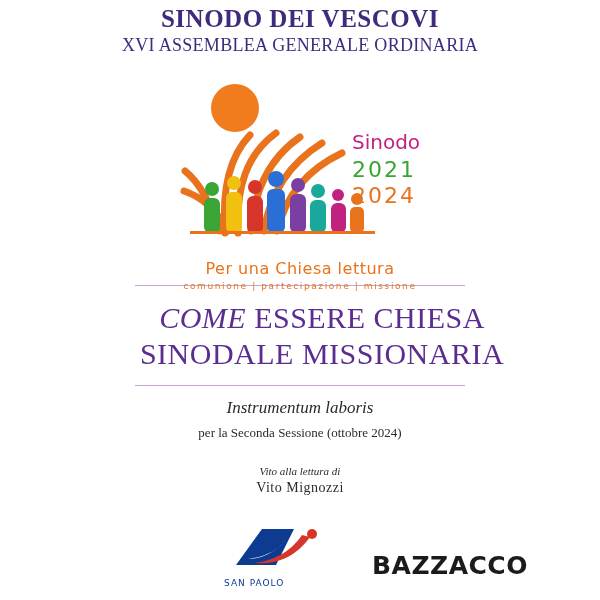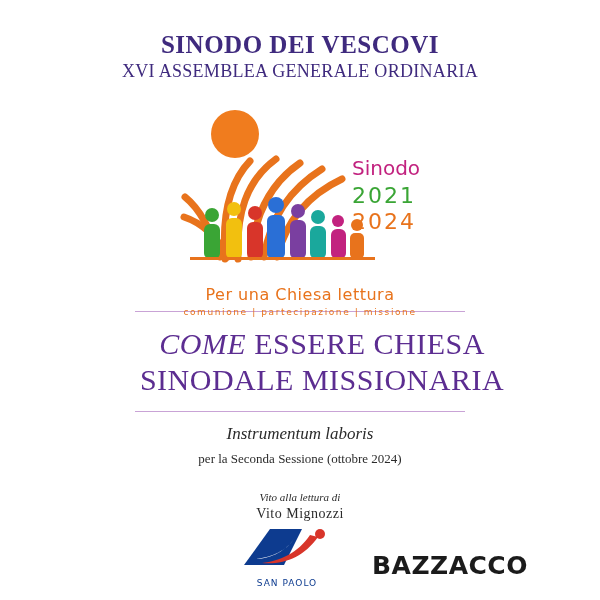--- a/index.html
+++ b/index.html
@@ -17,21 +17,21 @@
     position: relative;
     width: 600px;
     height: 600px;
     background: #ffffff;
     box-sizing: border-box;
   }
 
   
   .header {
     text-align: center;
-    padding-top: 31px;
+    padding-top: 5px;
   }
   .title-main {
     font-family: "Liberation Serif", serif;
     font-weight: bold;
     font-size: 25px;
     letter-spacing: 0.5px;
     color: #3f2a7e;
     text-transform: uppercase;
     line-height: 1.1;
   }
@@ -137,24 +137,24 @@
   
   .footer {
     position: absolute;
     left: 0;
     bottom: 0;
     width: 600px;
     height: 80px;
   }
   .sanpaolo {
     position: absolute;
-    left: 232px;
+    left: 224px;
     bottom: 12px;
     width: 110px;
-    text-align: center;
+    text-align: left;
   }
   .sanpaolo-text {
     font-family: "DejaVu Sans", sans-serif;
     font-size: 9px;
     color: #0d3b8f;
     letter-spacing: 1px;
     margin-top: 1px;
   }
   .bazzacco {
     position: absolute;

